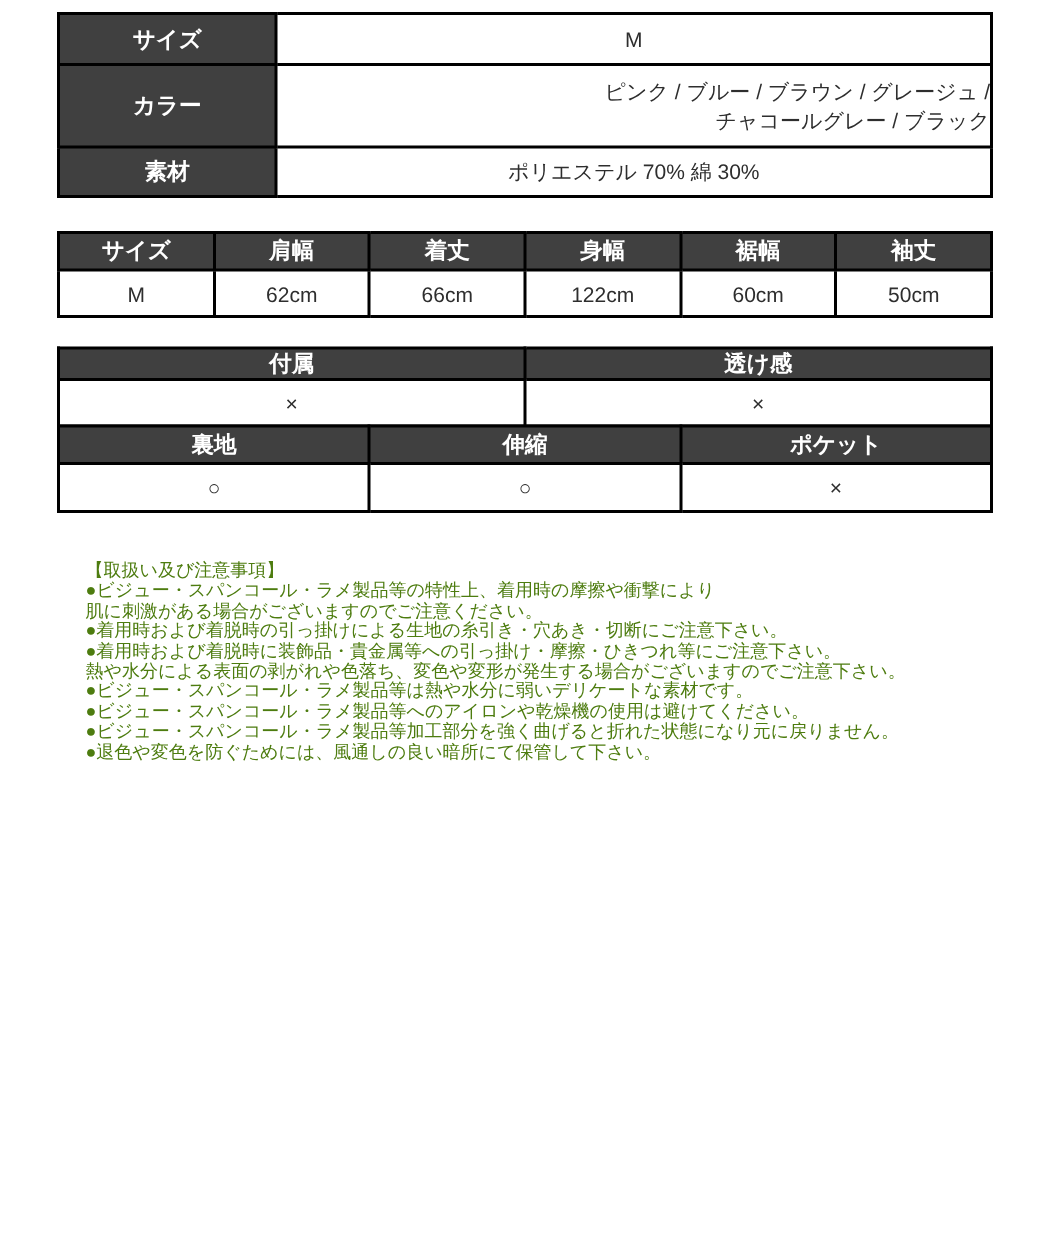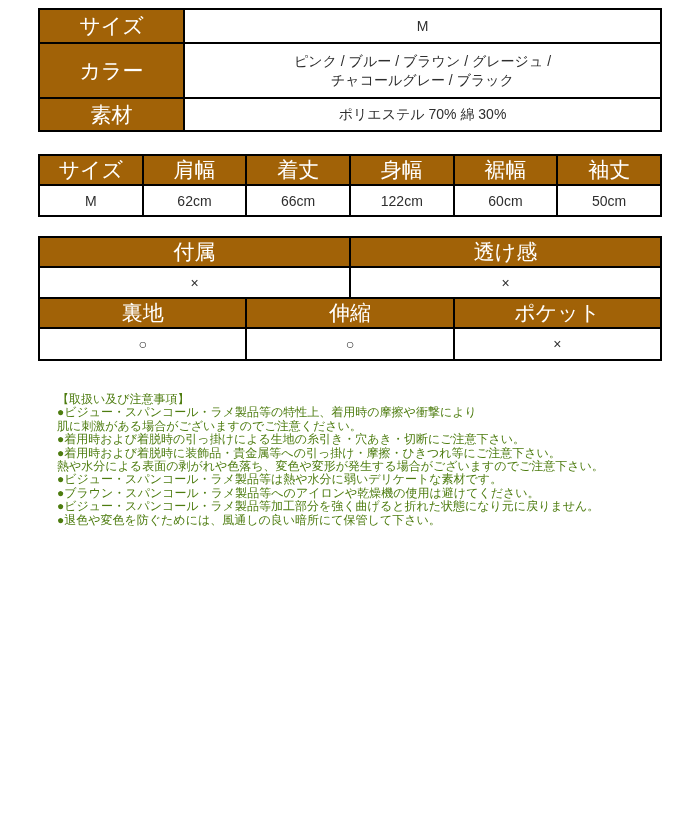--- a/index.html
+++ b/index.html
@@ -16,37 +16,37 @@
     width: 624px;
     border-collapse: collapse;
     table-layout: fixed;
   }
   table.t th, table.t td {
     border: 2px solid #000000;
     text-align: center;
     vertical-align: middle;
   }
   table.t th {
-    background: #a16207;
+    background: #404040;
     color: #ffffff;
-    font-weight: normal;
-    font-size: 21px;
+    font-weight: bold;
+    font-size: 15px;
   }
   table.t td {
     background: #ffffff;
     color: #2e2e2e;
     font-size: 14px;
   }
 
   
   table.spec th { width: 145px; }
   table.spec tr.r1 th, table.spec tr.r1 td { height: 34px; }
   table.spec tr.r2 th, table.spec tr.r2 td { height: 55px; }
   table.spec tr.r3 th, table.spec tr.r3 td { height: 33px; }
-  table.spec td .vline { line-height: 19px; }
+  table.spec td .vline { line-height: 19px; text-align: right; }
 
   
   table.meas { margin-top: 22px; }
   table.meas th { height: 25px; }
   table.meas td { height: 31px; font-size: 14px; }
 
   
   table.featA { margin-top: 19px; }
   table.featA th { height: 14px; }
   table.featA td { height: 31px; }
@@ -140,18 +140,18 @@
     </table>
 
   <div class="care">
     <div>【取扱い及び注意事項】</div>
     <div>●ビジュー・スパンコール・ラメ製品等の特性上、着用時の摩擦や衝撃により</div>
     <div>肌に刺激がある場合がございますのでご注意ください。</div>
     <div>●着用時および着脱時の引っ掛けによる生地の糸引き・穴あき・切断にご注意下さい。</div>
     <div>●着用時および着脱時に装飾品・貴金属等への引っ掛け・摩擦・ひきつれ等にご注意下さい。</div>
     <div>熱や水分による表面の剥がれや色落ち、変色や変形が発生する場合がございますのでご注意下さい。</div>
     <div>●ビジュー・スパンコール・ラメ製品等は熱や水分に弱いデリケートな素材です。</div>
-    <div>●ブラウン・スパンコール・ラメ製品等へのアイロンや乾燥機の使用は避けてください。</div>
+    <div>●ビジュー・スパンコール・ラメ製品等へのアイロンや乾燥機の使用は避けてください。</div>
     <div>●ビジュー・スパンコール・ラメ製品等加工部分を強く曲げると折れた状態になり元に戻りません。</div>
     <div>●退色や変色を防ぐためには、風通しの良い暗所にて保管して下さい。</div>
   </div>
 
 </div>
 
 </body></html>

